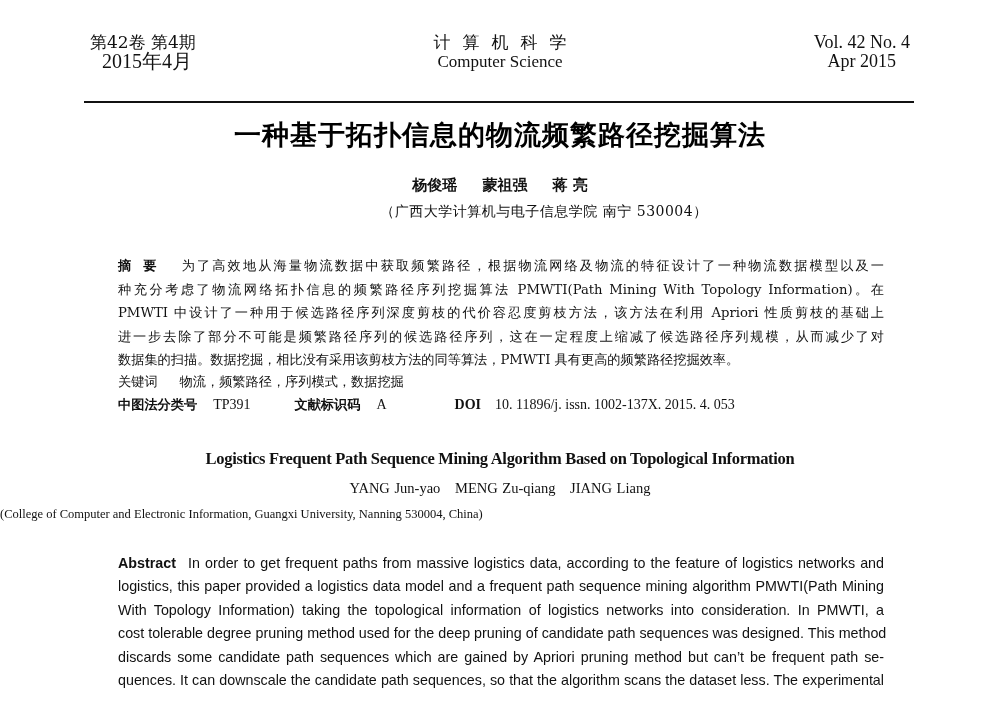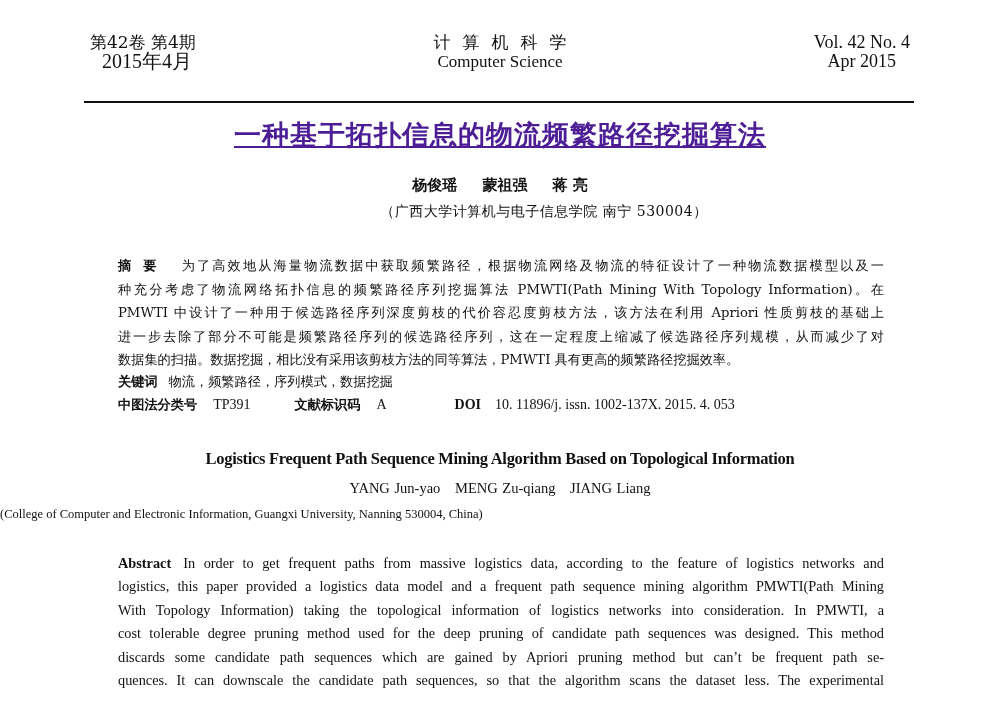--- a/index.html
+++ b/index.html
@@ -18,37 +18,37 @@
   .hdr-center .cn { letter-spacing: 12px; padding-left: 12px; }
   .hdr-center .en { font-family: "Liberation Serif", serif; font-size: 17px; }
   .hdr-right { position: absolute; right: 0; top: 3px; text-align: right; font-family: "Liberation Serif", serif; font-size: 18px; line-height: 19px; }
   .hdr-right .l2 { padding-right: 14px; }
   .hdr-rule { position: absolute; left: 84px; width: 830px; top: 101px; height: 2px; background: #111; }
 
   
   .title-cn {
     position: absolute; top: 117px; left: 0; width: 1000px; text-align: center;
     font-family: "DejaVu Sans", "Liberation Sans", sans-serif; font-weight: bold;
-    font-size: 27px; letter-spacing: 1px; color: #4c1d95; text-decoration: underline;
+    font-size: 27px; letter-spacing: 1px; color: #000000;
   }
   .authors-cn {
     position: absolute; top: 176px; left: 0; width: 1000px; text-align: center;
     font-family: "DejaVu Sans", sans-serif; font-weight: bold; font-size: 15px;
   }
   .authors-cn span { margin: 0 10px; }
   .affil-cn {
     position: absolute; top: 203px; left: 0; width: 1000px; text-align: center;
     font-size: 14px; letter-spacing: 0.5px; padding-left: 44px;
   }
 
   
   .abs-cn { position: absolute; left: 118px; top: 254px; width: 766px; font-size: 13.2px; line-height: 23.6px; text-align: justify; }
   .abs-cn .lbl { font-family: "DejaVu Sans", sans-serif; font-weight: bold; margin-right: 13px; letter-spacing: 10px; }
   .kw { position: absolute; left: 118px; top: 372px; font-size: 13.2px; line-height: 20px; }
-  .kw .lbl { font-family: "DejaVu Sans", sans-serif; font-weight: bold; margin-right: 11px; }
+  .kw .lbl { font-family: "DejaVu Sans", sans-serif; font-weight: normal; margin-right: 22px; }
   .clc { position: absolute; left: 118px; top: 395px; font-size: 13.2px; line-height: 20px; white-space: nowrap; }
   .clc .lbl { font-family: "DejaVu Sans", sans-serif; font-weight: bold; margin-right: 16px; }
   .clc .val { font-family: "Liberation Serif", serif; font-size: 14px; }
   .clc .gap1 { display: inline-block; width: 44px; }
   .clc .gap2 { display: inline-block; width: 46px; }
   .clc .doi-lbl { font-family: "Liberation Serif", serif; font-weight: bold; font-size: 14px; margin-right: 14px; margin-left: 22px; }
 
   
   .title-en {
     position: absolute; top: 449px; left: 0; width: 1000px; text-align: center;
@@ -58,21 +58,21 @@
     position: absolute; top: 480px; left: 0; width: 1000px; text-align: center;
     font-family: "Liberation Serif", serif; font-size: 14.5px; word-spacing: 1px;
   }
   .authors-en span { margin: 0 5px; }
   .affil-en {
     position: absolute; top: 507px; left: 0; width: 1000px; text-align: left;
     font-family: "Liberation Serif", serif; font-size: 12.5px;
   }
   .abs-en {
     position: absolute; left: 118px; top: 552px; width: 766px;
-    font-family: Liberation Serif, serif; font-size: 14.3px; line-height: 23.4px; text-align: justify;
+    font-family: Liberation Sans, sans-serif; font-size: 14.3px; line-height: 23.4px; text-align: justify;
   }
   .abs-en .lbl { font-weight: bold; margin-right: 12px; }
   .line { display: block; white-space: nowrap; text-align-last: justify; }
 </style>
 </head>
 <body>
 
 <div class="page">
 
   <div class="hdr">

